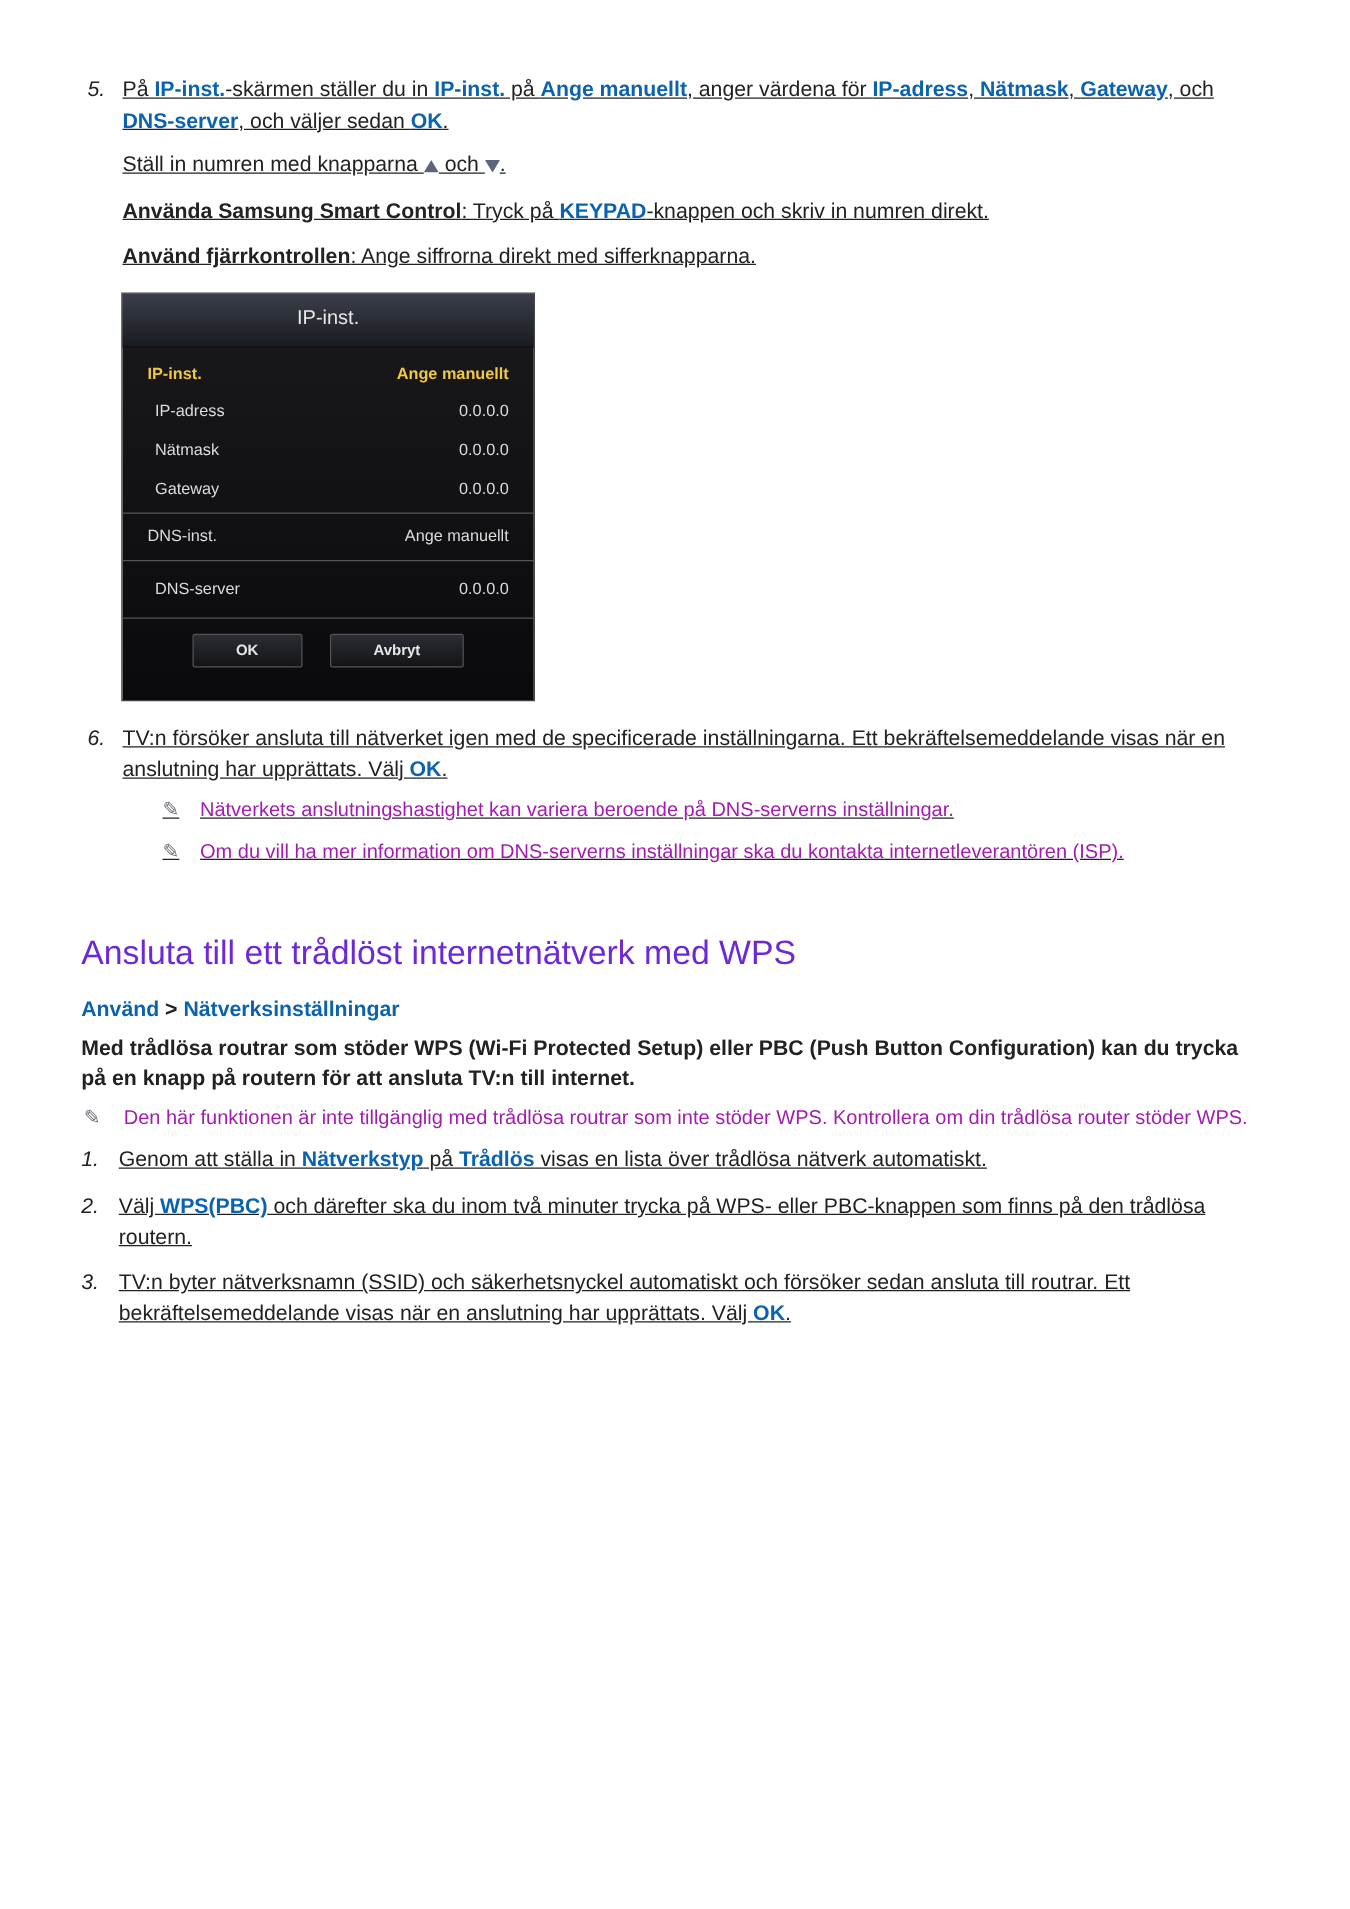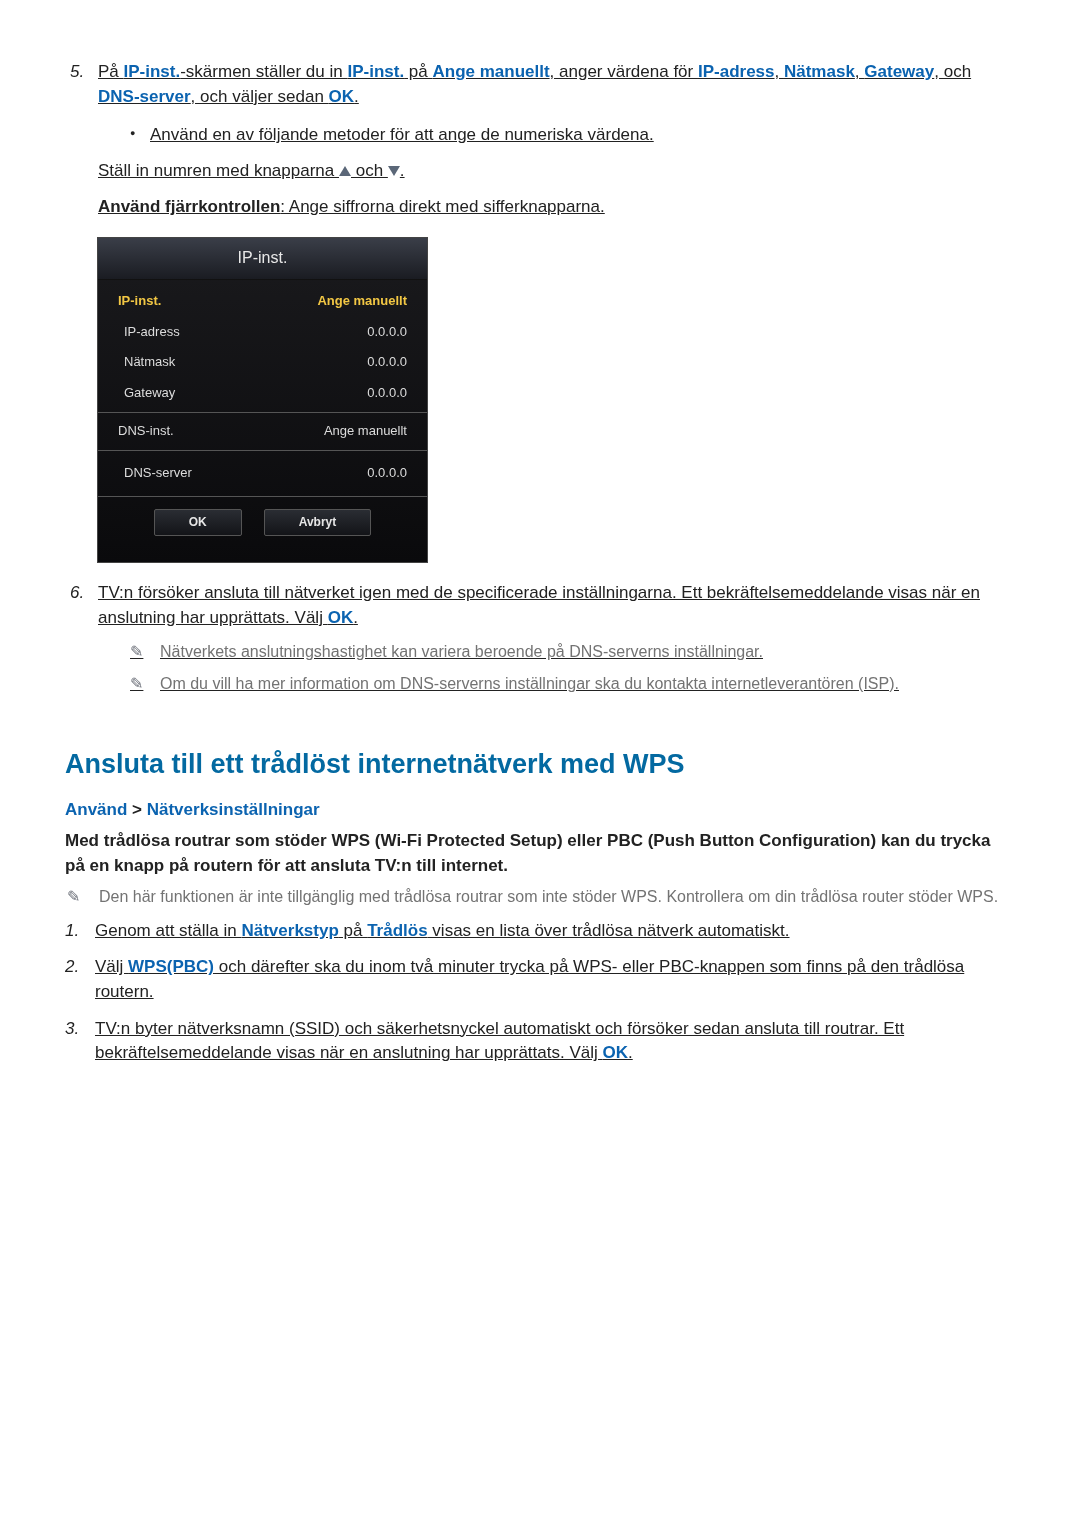--- a/index.html
+++ b/index.html
@@ -65,57 +65,56 @@
     padding: 4px 34px;
     font-weight: bold;
   }
   .note-row { display: flex; margin-left: 32px; margin-top: 10px; }
   .note-row .pencil {
     width: 30px; flex-shrink: 0;
     color: #6b6f78;
     font-size: 16px;
     line-height: 1.4;
   }
-  .note-row .ntext { color: #737373; font-size: 16px; flex: 1; line-height: 1.4; }
+  .note-row .ntext { color: #a21caf; font-size: 16px; flex: 1; line-height: 1.4; }
   h2.section-title {
-    color: #0369a1;
+    color: #6d28d9;
     font-size: 27px;
-    font-weight: 700;
+    font-weight: 400;
     margin-top: 50px;
     margin-bottom: 14px;
   }
   .breadcrumb { margin-bottom: 6px; }
   .body-p { margin-bottom: 6px; font-weight: bold; }
   .note-row.outset { margin-left: 0; margin-top: 8px; }
   .note-row.outset .pencil { width: 34px; padding-left: 2px; }
   .ol-item.sub { margin-left: 0; margin-top: 10px; }
   .ol-item.sub .ol-num { width: 30px; }
   .gt { font-weight: bold; }
 </style>
 </head>
 <body>
 
 <div class="ol-item">
   <div class="ol-num">5.</div>
   <div class="ol-body">
     <span>På </span><span class="bold-link">IP-inst.</span><span>-skärmen ställer du in </span><span class="bold-link">IP-inst.</span><span> på </span><span class="bold-link">Ange manuellt</span><span>, anger värdena för </span><span class="bold-link">IP-adress</span><span>, </span><span class="bold-link">Nätmask</span><span>, </span><span class="bold-link">Gateway</span><span>, och </span><span class="bold-link">DNS-server</span><span>, och väljer sedan </span><span class="bold-link">OK</span><span>.</span>
 
-    <div class="sub-bullet">
-      <span class="dot"></span>
-      <span>Använd en av följande metoder för att ange de numeriska värdena.</span>
-    </div>
 
     <div class="sub-indent">
       <span>Ställ in numren med knapparna </span><span class="arrow-up"><svg width="12" height="10">
             <polygon points="6,0 12,10 0,10" fill="#5b6778"></polygon>
           </svg></span><span> och </span><span class="arrow-down"><svg width="12" height="10">
             <polygon points="0,0 12,0 6,10" fill="#5b6778"></polygon>
           </svg></span><span>.</span>
     </div>
     <div class="sub-indent">
+      <span class="bold">Använda Samsung Smart Control</span><span>: Tryck på </span><span class="bold-link">KEYPAD</span><span>-knappen och skriv in numren direkt.</span>
+    </div>
+    <div class="sub-indent">
       <span class="bold">Använd fjärrkontrollen</span><span>: Ange siffrorna direkt med sifferknapparna.</span>
     </div>
   </div>
 </div>
 
 <div class="ip-panel">
   <div class="ip-panel-title">IP-inst.</div>
   <div class="ip-section">
     <div class="ip-row highlight-row">
       <span class="lbl">IP-inst.</span>

